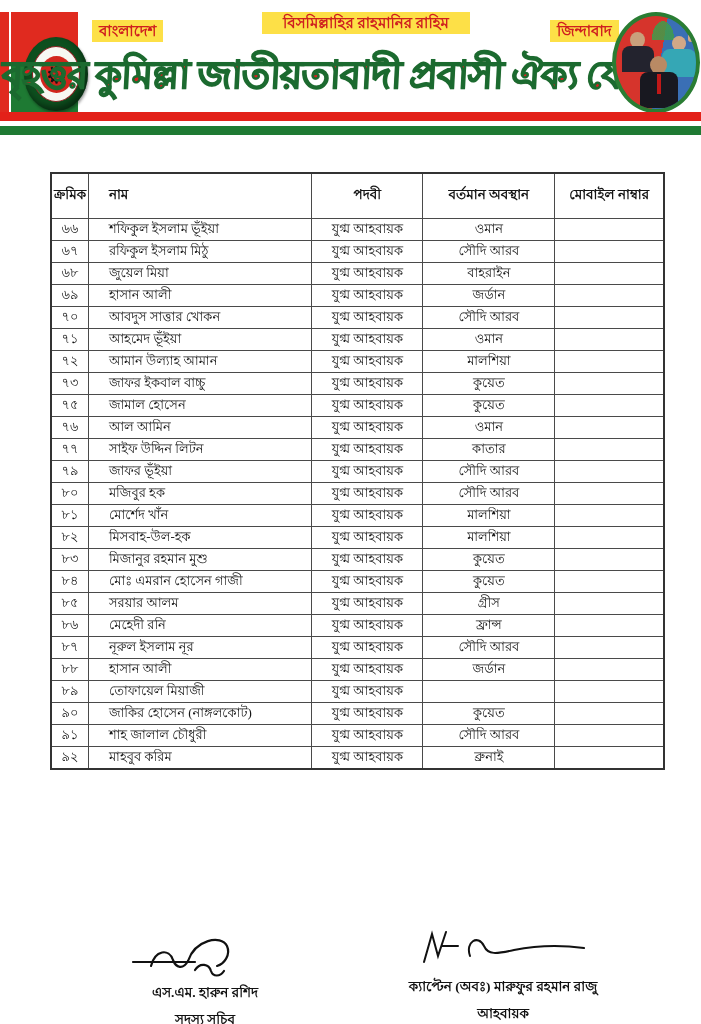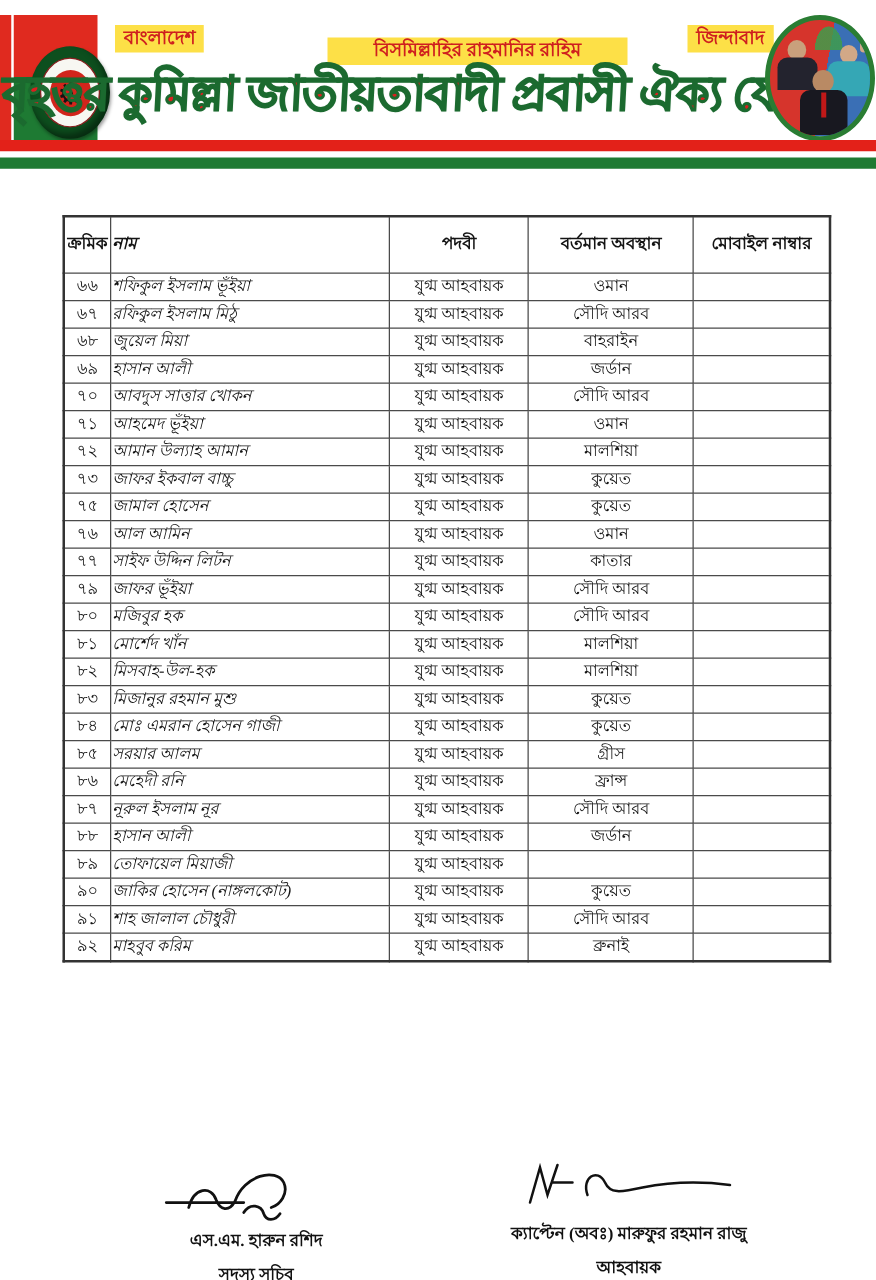--- a/index.html
+++ b/index.html
@@ -3,21 +3,21 @@
 <meta charset="utf-8">
 <style>
   * { margin:0; padding:0; box-sizing:border-box; }
   body { background:#888; font-family:"Liberation Serif","DejaVu Serif",serif; }
   .page { position:relative; width:701px; height:1024px; background:#ffffff; margin:0 auto; overflow:hidden; }
 
   
   .chip { position:absolute; background:#fde047; color:#cf1f1f; font-weight:bold;
           font-size:15px; line-height:20px; padding:1px 7px; text-align:center; }
   .chip-left   { left:92px;  top:20px; }
-  .chip-center { left:262px; top:30px; width:240px; }
+  .chip-center { left:262px; top:12px; width:208px; }
   .chip-right  { left:550px; top:20px; }
 
   .org-title { position:absolute; left:82px; top:46px; width:528px; height:62px;
                display:flex; align-items:center; justify-content:center;
                font-size:38px; font-weight:bold; color:#da1f1f; letter-spacing:-1px;
                -webkit-text-stroke:1.3px #1b6a2f;
                text-shadow:0 0 1px #1b6a2f; transform:skewX(-3deg); white-space:nowrap; }
 
   .left-red-strip { position:absolute; left:0; top:12px; width:9px; height:100px; background:#e02a1f; }
   .logo-box { position:absolute; left:11px; top:12px; width:67px; height:100px;
@@ -53,21 +53,21 @@
 
   
   table.roster { position:absolute; left:50px; top:172px; width:615px;
                  border-collapse:collapse; table-layout:fixed; color:#141414; }
   table.roster th, table.roster td { border:1px solid #4a4a4a; overflow:hidden; white-space:nowrap; }
   table.roster { border:2px solid #333; }
   th { font-size:13.5px; font-weight:bold; height:45px; text-align:center; vertical-align:middle; padding:0 2px; }
   th.c-sl { white-space:normal; line-height:1.25; }
   td { font-size:13px; height:21.4px; vertical-align:middle; }
   .c-sl  { width:36px;  text-align:center; }
-  .c-name{ width:215px; text-align:left; padding-left:1px;font-style:italic; }
+  .c-name{ width:215px; text-align:left; padding-left:20px; }
   .c-des { width:107px; text-align:center; }
   .c-loc { width:127px; text-align:center; }
   .c-mob { width:105px;margin-top:28px; }
 
   
   .sig-block { position:absolute; text-align:center; color:#111; }
   .sig-left  { left:110px; top:928px; width:190px; }
   .sig-right { left:388px; top:922px; width:230px; }
   .sig-svg { display:block; margin:0 auto; }
   .sig-name  { font-size:13.5px; font-weight:bold; margin-top:2px; }

